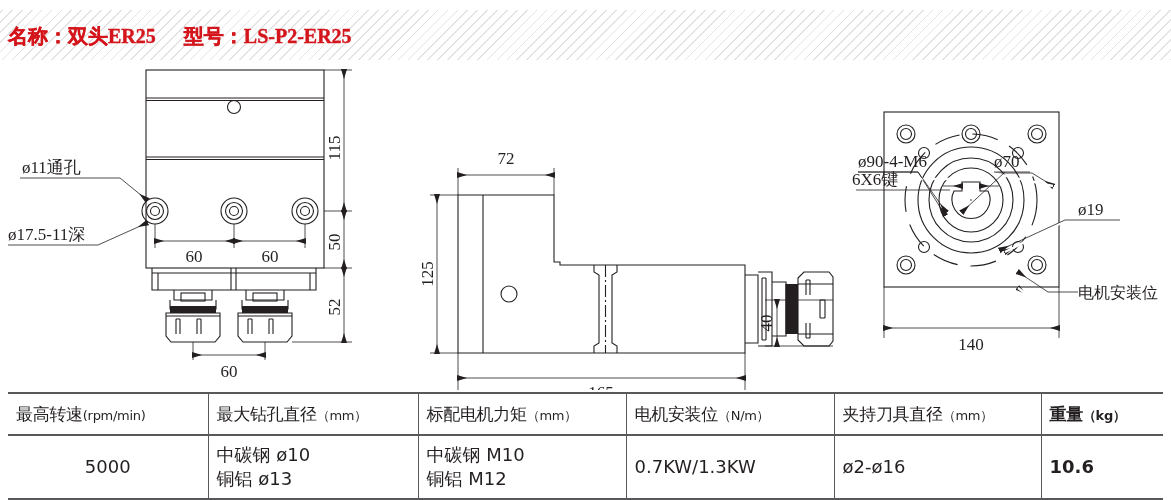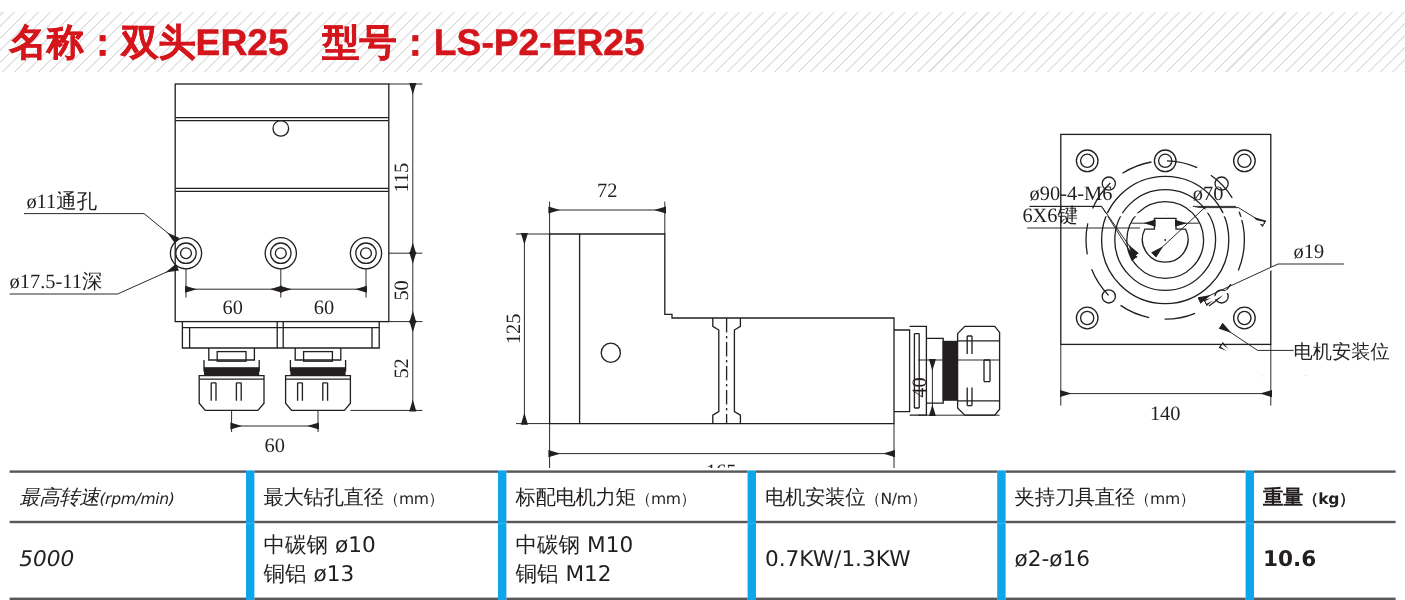--- a/index.html
+++ b/index.html
@@ -26,23 +26,23 @@
         -45deg,
         #e3e3e3 0px, #e3e3e3 1.2px,
         #ffffff 1.2px, #ffffff 7px);
     overflow: hidden;
   }
   #header-title {
     position: absolute;
     left: 8px;
     top: 8px;
     white-space: nowrap;
-    font-family: Liberation Sans, sans-serif;
+    font-family: Liberation Serif, serif;
     font-weight: bold;
-    font-size: 31px;
+    font-size: 20px;
     letter-spacing: 0px;
     line-height: 36px;
     color: #d4161c;
     -webkit-text-stroke: 0.4px #d4161c;
   }
   #header-title .gap { display: inline-block; width: 28px; }
 
   
   #drawings {
     position: absolute;
@@ -56,44 +56,44 @@
   
   #spec-table {
     position: absolute;
     left: 8px;
     top: 392px;
     width: 1155px;
     border-collapse: collapse;
     table-layout: fixed;
   }
   #spec-table td {
-    border-left: 7px solid #0ea5e9;
+    border-left: 1px solid #0ea5e9;
     border-right: 1px solid #58585a;
     padding: 3px 8px;
     vertical-align: middle;
     color: #231f20;
     font-family: "DejaVu Sans", "Liberation Sans", sans-serif;
   }
   #spec-table tr.header-row td {
     border-top: 2px solid #58585a;
     border-bottom: 2px solid #58585a;
     font-size: 17px;
     height: 34px;
     white-space: nowrap;
     letter-spacing: -0.3px;
   }
   #spec-table tr.value-row td {
     border-bottom: 2px solid #58585a;
     font-size: 18px;
     height: 56px;
     line-height: 24px;
   }
-  #spec-table td.first { border-left: none; font-style: italic; }
+  #spec-table td.first { border-left: none; }
   #spec-table td.last  { border-right: none; font-weight: bold; }
-  #spec-table td.center { text-align: left; }
+  #spec-table td.center { text-align: center; }
   #spec-table .unit { font-size: 13px; }
   #spec-table .twoline { white-space: pre-line; margin-left: 33px; }
 </style>
 </head>
 <body>
 
 <div id="header-band">
   <div id="header-title">
     <span>名称：双头ER25</span><span class="gap"></span><span>型号：LS-P2-ER25</span>
   </div>

